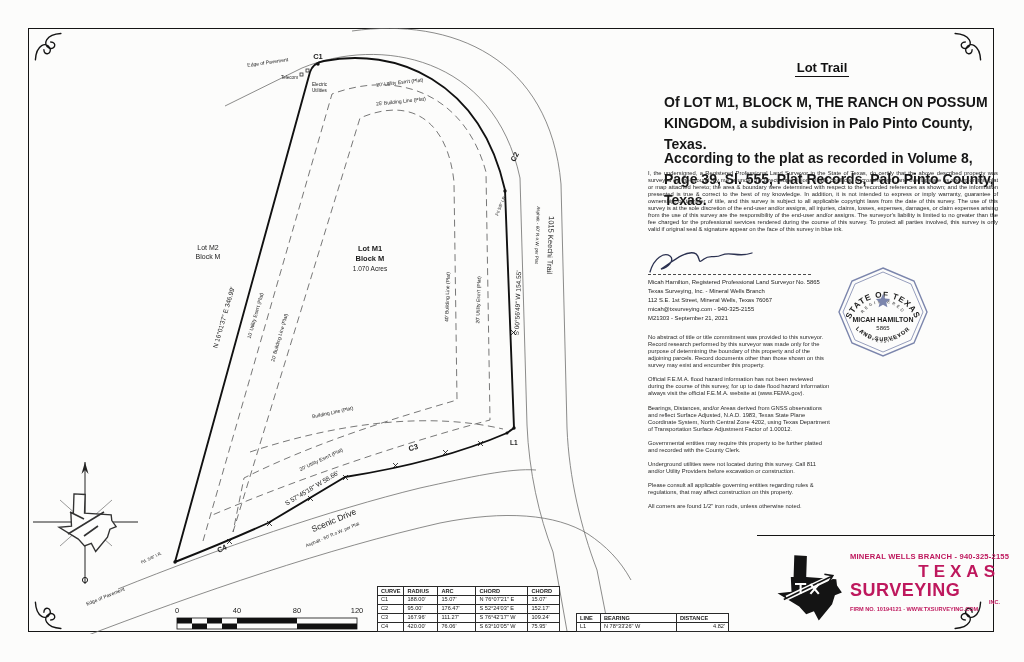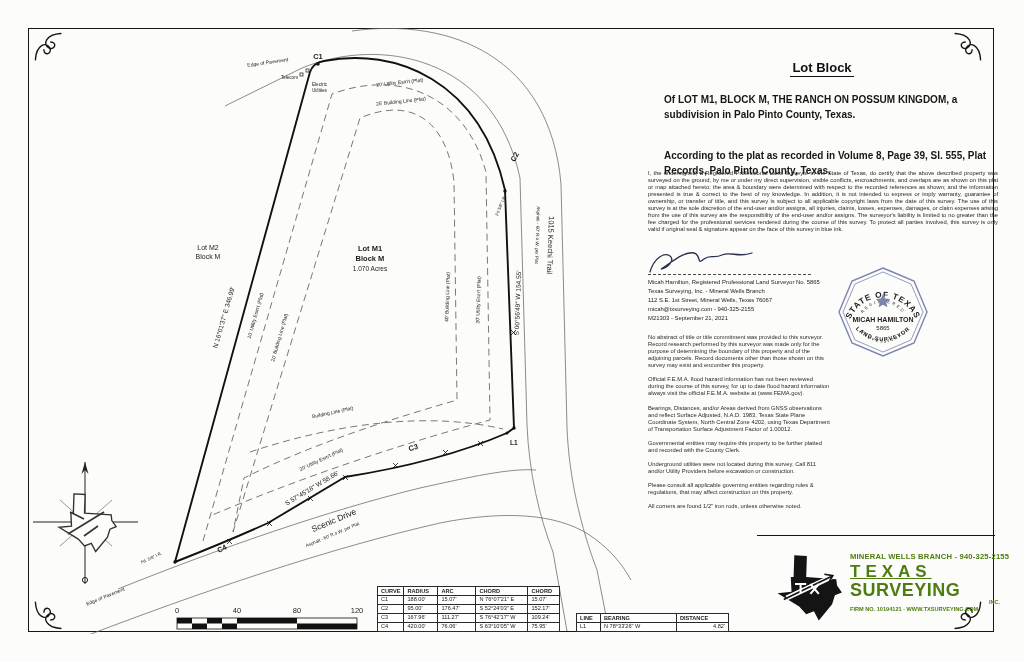--- a/index.html
+++ b/index.html
@@ -4,31 +4,31 @@
 <style>
   html,body{margin:0;padding:0;}
   body{width:1024px;height:662px;background:#efeeec;font-family:"Liberation Sans",sans-serif;position:relative;overflow:hidden;}
   .stage{position:absolute;left:0;top:0;width:1024px;height:662px;background:#fcfcfb;}
   .abs{position:absolute;}
   .frame{left:28px;top:28px;width:966px;height:604px;border:1.6px solid #151515;box-sizing:border-box;}
   .flourish{width:34px;height:34px;}
   svg text{font-family:"Liberation Sans",sans-serif;fill:#1c1c1c;}
   .title{left:648px;top:60px;width:348px;text-align:center;font-size:13px;font-weight:bold;color:#111;}
   .title span{border-bottom:1.3px solid #111;padding:0 2px 1px 2px;}
-  .desc{left:664px;width:332px;font-size:10px;font-weight:bold;color:#161616;line-height:1.5;}
+  .desc{left:664px;width:332px;font-size:14px;font-weight:bold;color:#161616;line-height:1.5;}
   .cert{left:648px;top:170px;width:350px;font-size:5.8px;color:#262626;line-height:1.2;text-align:justify;}
   .sigline{left:648px;top:274px;width:163px;border-top:1.2px dashed #4a4a4a;height:0;}
   .svy{left:648px;top:278px;width:230px;font-size:5.9px;color:#232323;line-height:1.52;}
   .notes{left:648px;top:334px;width:182px;font-size:5.8px;color:#2a2a2a;line-height:1.22;}
   .notes p{margin:0 0 7px 0;}
   .logo-rule{left:757px;top:535px;width:238px;border-top:1.5px solid #141414;height:0;}
   .logo-wrap{left:772px;top:548px;width:224px;height:84px;}
-  .logo-text{position:absolute;left:78px;top:4px;width:150px;color:#4d7c0f;}
+  .logo-text{position:absolute;left:78px;top:4px;width:150px;color:#be185d;}
   .lt-branch{font-size:7.6px;font-weight:bold;letter-spacing:.2px;white-space:nowrap;}
-  .lt-texas{font-size:17px;font-weight:bold;letter-spacing:5px;margin-top:1px;text-align:left;text-decoration:underline;}
+  .lt-texas{font-size:17px;font-weight:bold;letter-spacing:5px;margin-top:1px;text-align:right;}
   .lt-surv{font-size:18px;font-weight:bold;letter-spacing:.5px;margin-top:-2px;white-space:nowrap;}
   .lt-inc{font-size:5.5px;font-weight:bold;text-align:right;margin-top:-2px;}
   .lt-firm{font-size:5.6px;font-weight:bold;margin-top:1px;white-space:nowrap;}
   table.stable{border-collapse:collapse;font-size:5.6px;color:#1b1b1b;background:#fff;}
   table.stable th,table.stable td{border:0.8px solid #2a2a2a;padding:0.5px 3px;text-align:left;font-weight:bold;white-space:nowrap;line-height:1.25;}
   table.stable td{font-weight:normal;}
   .ctable-pos{left:377px;top:586px;}
   .ltable-pos{left:576px;top:613px;}
 </style>
 </head>
@@ -161,21 +161,21 @@
         <rect x="177" y="618" width="15" height="5.5"></rect>
           <rect x="207" y="618" width="15" height="5.5"></rect>
         <rect x="192" y="623.5" width="15" height="5.5"></rect>
           <rect x="222" y="623.5" width="15" height="5.5"></rect>
         <rect x="237" y="618" width="60" height="5.5"></rect>
         <rect x="297" y="623.5" width="60" height="5.5"></rect>
       </g>
     </g>
   </svg>
 
-  <div class="abs title"><span>Lot Block</span></div>
+  <div class="abs title"><span>Lot Trail</span></div>
 
   <div class="abs desc" style="top:92px;">Of LOT M1, BLOCK M, THE RANCH ON POSSUM KINGDOM, a subdivision in Palo Pinto County, Texas.</div>
   <div class="abs desc" style="top:148px;">According to the plat as recorded in Volume 8, Page 39, Sl. 555, Plat Records, Palo Pinto County, Texas.</div>
 
   <div class="abs cert">I, the undersigned, a Registered Professional Land Surveyor in the State of Texas, do certify that the above described property was surveyed on the ground, by me or under my direct supervision, visible conflicts, encroachments, and overlaps are as shown on this plat or map attached hereto; the area &amp; boundary were determined with respect to the recorded references as shown; and the information presented is true &amp; correct to the best of my knowledge. In addition, it is not intended to express or imply warranty, guarantee of ownership, or transfer of title, and this survey is subject to all applicable copyright laws from the date of this survey. The use of this survey is at the sole discretion of the end-user and/or assigns, all injuries, claims, losses, expenses, damages, or claim expenses arising from the use of this survey are the responsibility of the end-user and/or assigns. The surveyor's liability is limited to no greater than the fee charged for the professional services rendered during the course of this survey. To protect all parties involved, this survey is only valid if original seal &amp; signature appear on the face of this survey in blue ink.</div>
 
   <svg class="abs" style="left:644px;top:246px;" width="120" height="30" viewBox="0 0 120 30">
     <path d="M6,26 C10,12 20,6 26,10 C31,14 24,22 17,23 C28,16 40,5 50,7 C58,9 52,20 60,13 C66,8 70,13 78,9 C86,5 95,12 108,7" stroke="#2b3150" stroke-width="1.3" fill="none" stroke-linecap="round"></path>
   </svg>
   <div class="abs sigline"></div>

